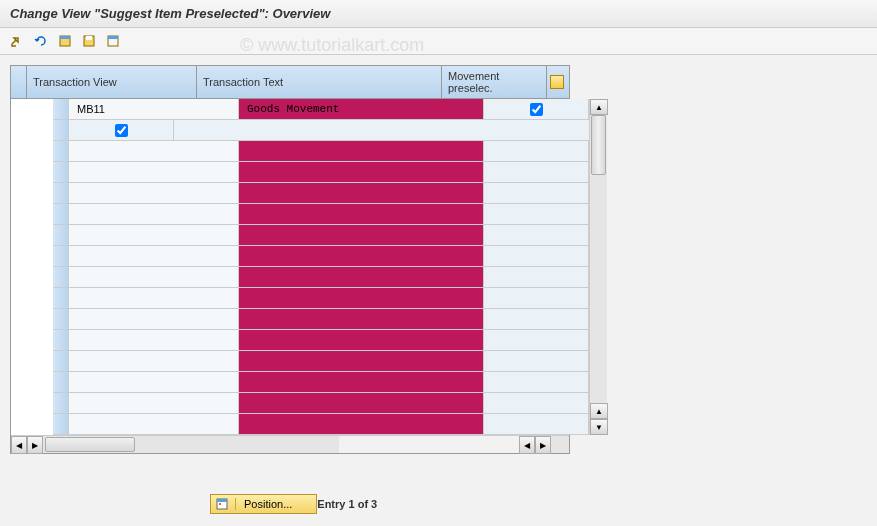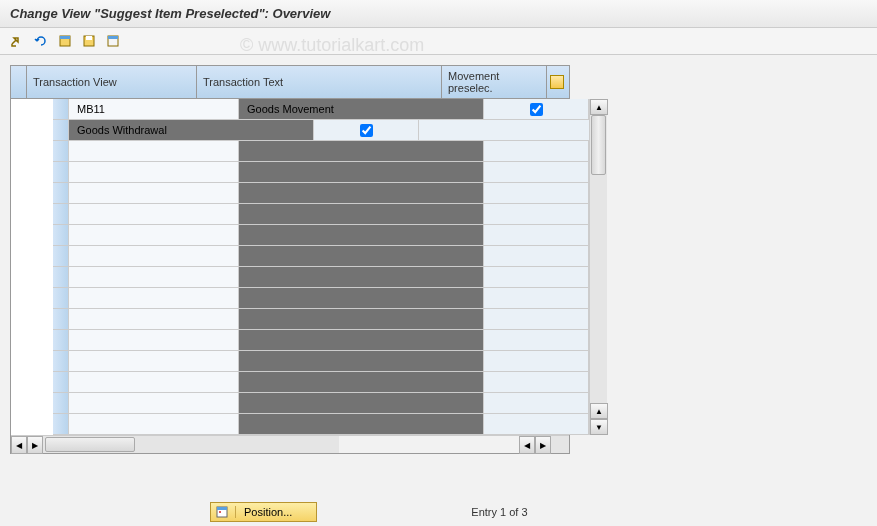--- a/index.html
+++ b/index.html
@@ -104,21 +104,21 @@
       align-items: center;
       background: #eaf1f7;
     }
     .cell-rowsel {
       width: 16px;
       padding: 0;
       background: linear-gradient(to right, #d4e5f7, #b8d4ed);
       cursor: pointer;
     }
     .cell-code { width: 170px; background: #f5f8fb; }
-    .cell-text { width: 245px; background: #737373; }
+    .cell-text { width: 245px; background: #be185d; font-family: Liberation Mono, monospace; }
     .cell-prop { width: 105px; justify-content: center; background: #eaf1f7; }
     .cell-input {
       border: none;
       background: transparent;
       width: 100%;
       font-family: inherit;
       font-size: 11px;
       outline: none;
     }
     .checkbox {
@@ -187,27 +187,26 @@
       top: 1px;
       bottom: 1px;
       width: 90px;
       background: linear-gradient(to bottom, #f0f0f0, #d8d8d8);
       border: 1px solid #aaa;
       border-radius: 2px;
     }
     .hscroll-gap { width: 180px; background: #f2f2f2; }
     .footer {
       position: absolute;
-      bottom: 4px;
+      bottom: 12px;
       left: 0;
       right: 0;
       display: flex;
       align-items: center;
       padding: 0 10px;
-      gap: 44px;
     }
     .position-btn {
       margin-left: 200px;
       background: linear-gradient(to bottom, #fdeea6, #f5d367);
       border: 1px solid #b89530;
       padding: 2px 4px;
       display: flex;
       align-items: center;
       gap: 6px;
       cursor: pointer;
@@ -219,22 +218,22 @@
       display: inline-flex;
       align-items: center;
       justify-content: center;
       font-size: 10px;
     }
     .position-label {
       padding: 0 20px 0 8px;
       border-left: 1px solid #c9a84a;
     }
     .entry-text {
-      margin-left: 110px;
       color: #333;
+      font-weight: bold;
     }
   </style>
 </head>
 <body>
 
 <div class="title-bar">Change View "Suggest Item Preselected": Overview</div>
 
 <div class="toolbar">
   <span class="toolbar-btn">
     <svg width="14" height="14" viewBox="0 0 14 14">
@@ -288,23 +287,20 @@
             </div>
             <div class="cell cell-text">
               <input class="cell-input" value="Goods Movement" style="">
             </div>
             <div class="cell cell-prop">
               <input type="checkbox" class="checkbox" checked="" style="">
             </div>
           </div>
           <div class="row">
             <div class="cell cell-rowsel"></div>
-            <div class="cell cell-text">
-              <input class="cell-input" value="Goods Withdrawal" style="">
-            </div>
             <div class="cell cell-prop">
               <input type="checkbox" class="checkbox" checked="" style="">
             </div>
           </div>
           <div class="row">
             <div class="cell cell-rowsel"></div>
             <div class="cell cell-code">
               <input class="cell-input" style="">
             </div>
             <div class="cell cell-text">

